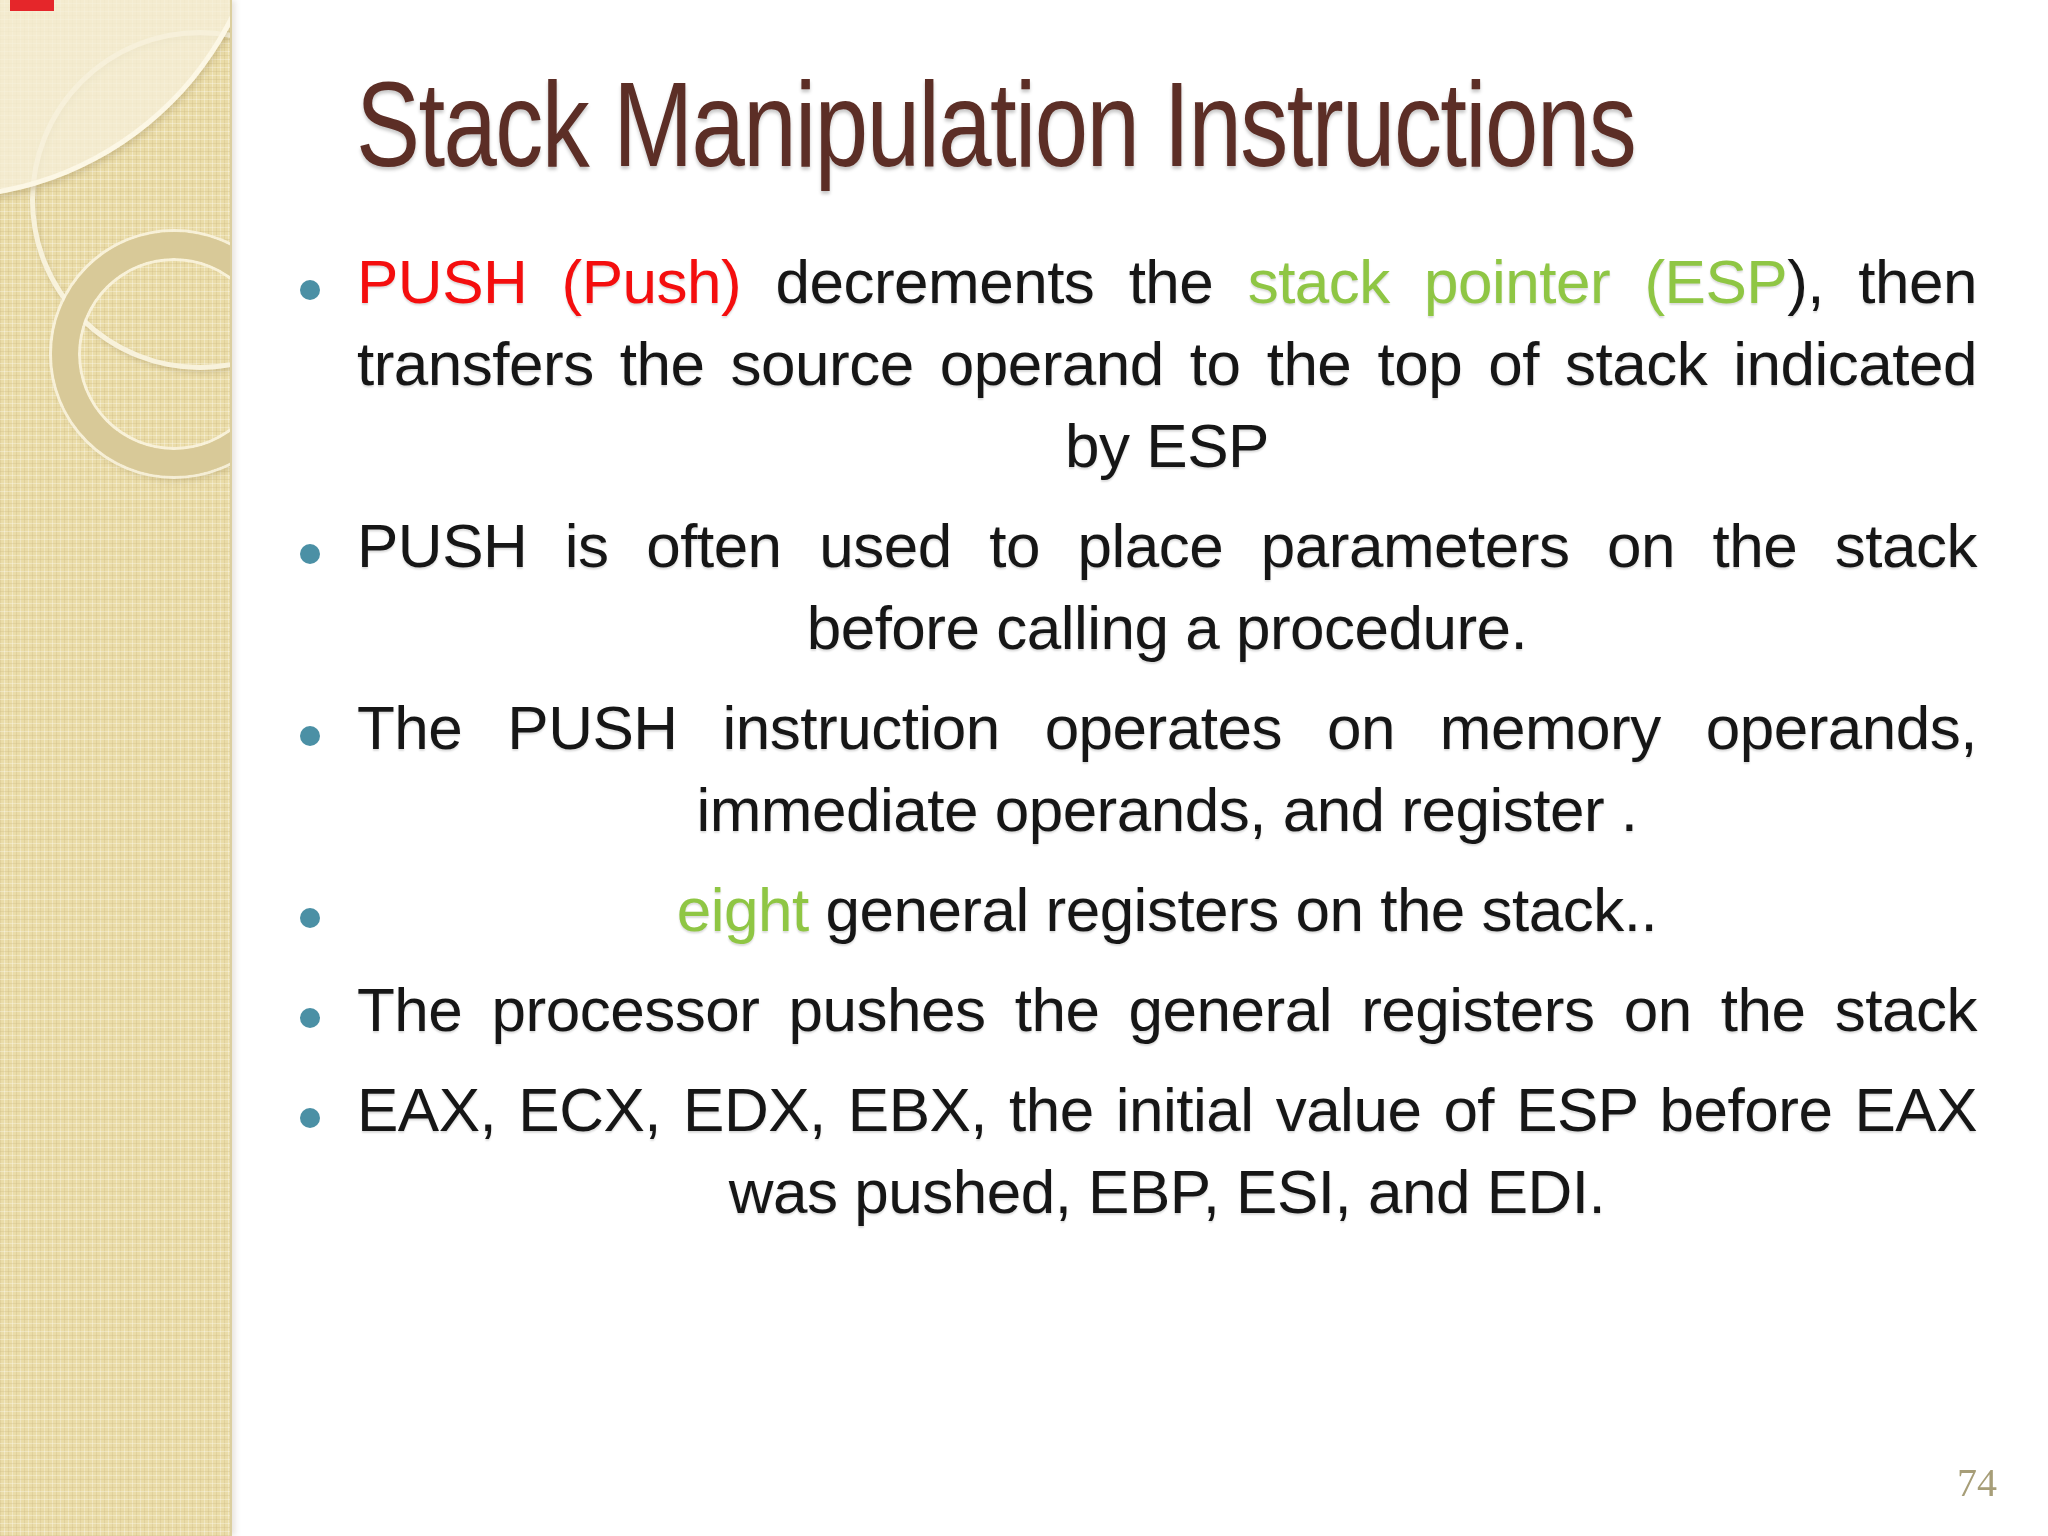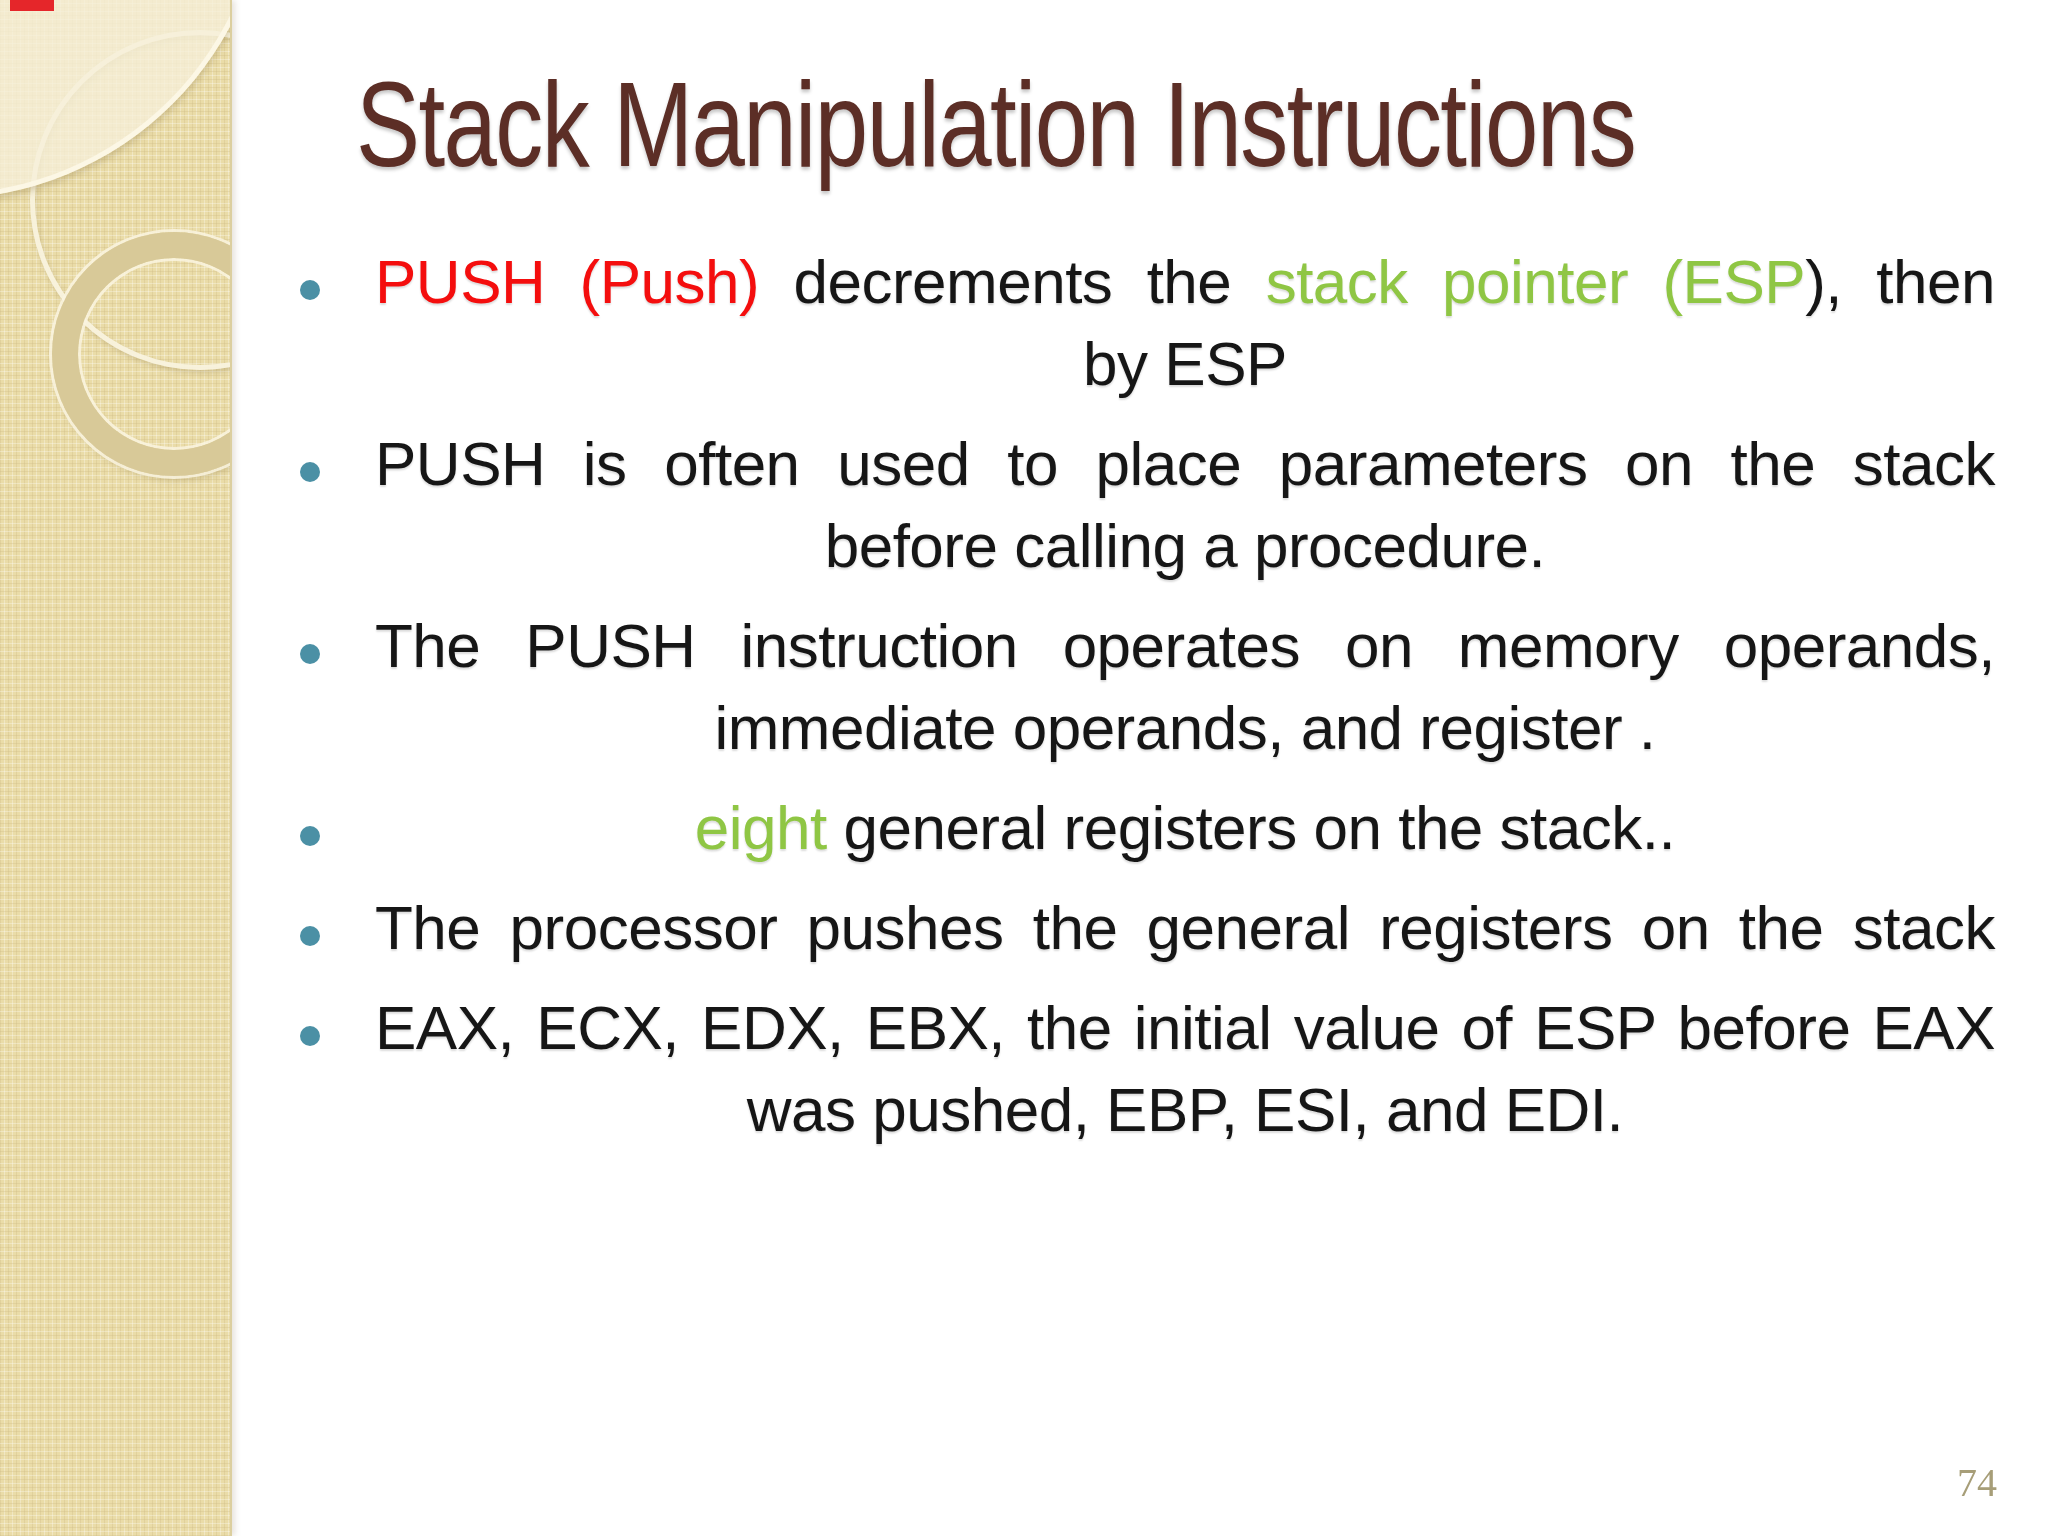--- a/index.html
+++ b/index.html
@@ -39,21 +39,21 @@
   
   .content{position:absolute;left:230px;top:0;width:1818px;height:1536px;}
   .title{
     position:absolute;left:126px;top:52px;margin:0;white-space:nowrap;
     font-size:120px;font-weight:normal;letter-spacing:-2px;line-height:1.2;
     color:var(--title-color);
     transform:scaleX(.80);transform-origin:left top;
     text-shadow:0 3px 4px rgba(0,0,0,.22);
   }
   .bullets{position:absolute;left:70px;top:241px;width:1700px;}
-  .bullet-row{display:flex;align-items:flex-start;margin:0 0 18px 0;gap:18px;}
+  .bullet-row{display:flex;align-items:flex-start;margin:0 0 18px 0;}
   .bullet-dot{flex:none;width:20px;height:20px;border-radius:50%;background:var(--dot-color);margin-top:39px;}
   .bullet-text{
     width:1620px;margin-left:37px;
     font-size:62px;line-height:82px;letter-spacing:-0.5px;
     color:var(--body-color);
     text-shadow:0 2px 2px rgba(0,0,0,.14);
   }
   .line{display:block;text-align:center;text-justify:inter-word;}
   .line.j{text-align:justify;text-align-last:justify;}
   .seg-body{color:var(--body-color);}
@@ -72,20 +72,21 @@
 
 <div class="corner-mark"></div>
 
 <div class="content">
   <h1 class="title">Stack Manipulation Instructions</h1>
   <div class="bullets" id="bullets">
       <div class="bullet-row">
         <div class="bullet-dot"></div>
         <div class="bullet-text">
           <span class="line j"><span class="seg-red">PUSH (Push)</span><span class="seg-body"> decrements the </span><span class="seg-green">stack pointer (ESP</span><span class="seg-body">), then</span></span>
+          <span class="line j"><span class="seg-body">transfers the source operand to the top of stack indicated</span></span>
           <span class="line"><span class="seg-body">by ESP</span></span>
         </div>
       </div>
       <div class="bullet-row">
         <div class="bullet-dot"></div>
         <div class="bullet-text">
           <span class="line j"><span class="seg-body">PUSH is often used to place parameters on the stack</span></span>
           <span class="line"><span class="seg-body">before calling a procedure.</span></span>
         </div>
       </div>

